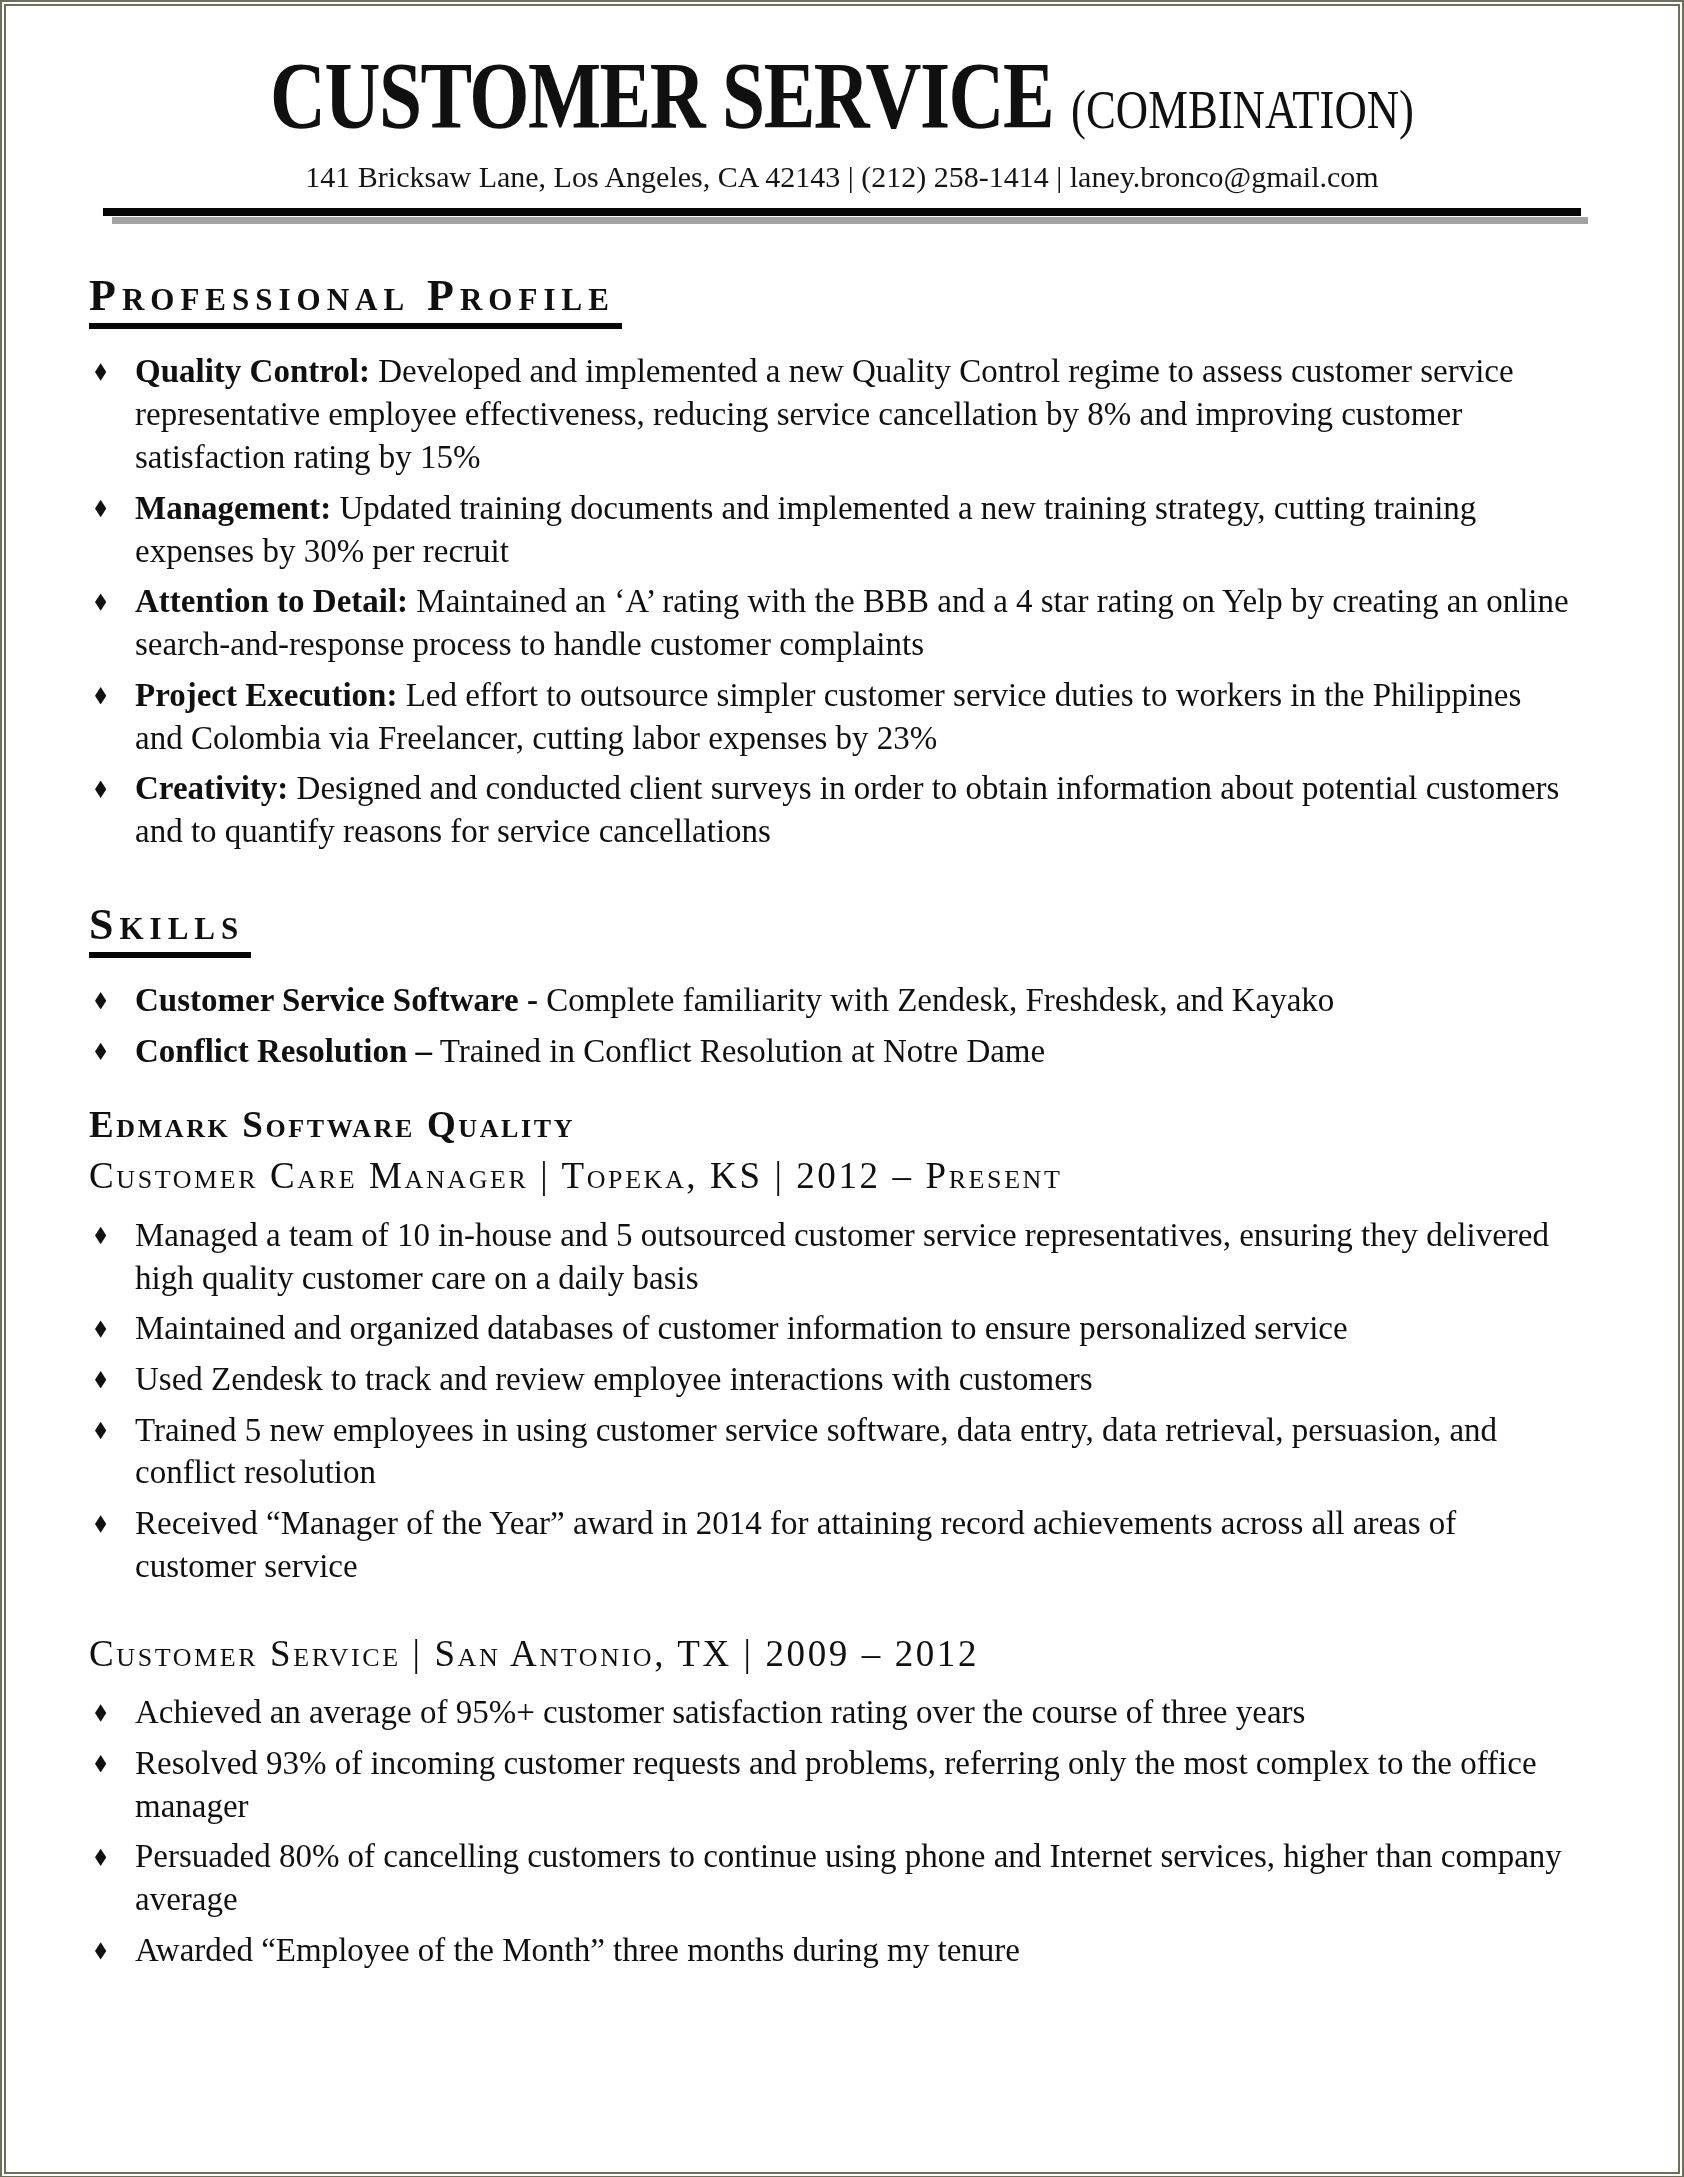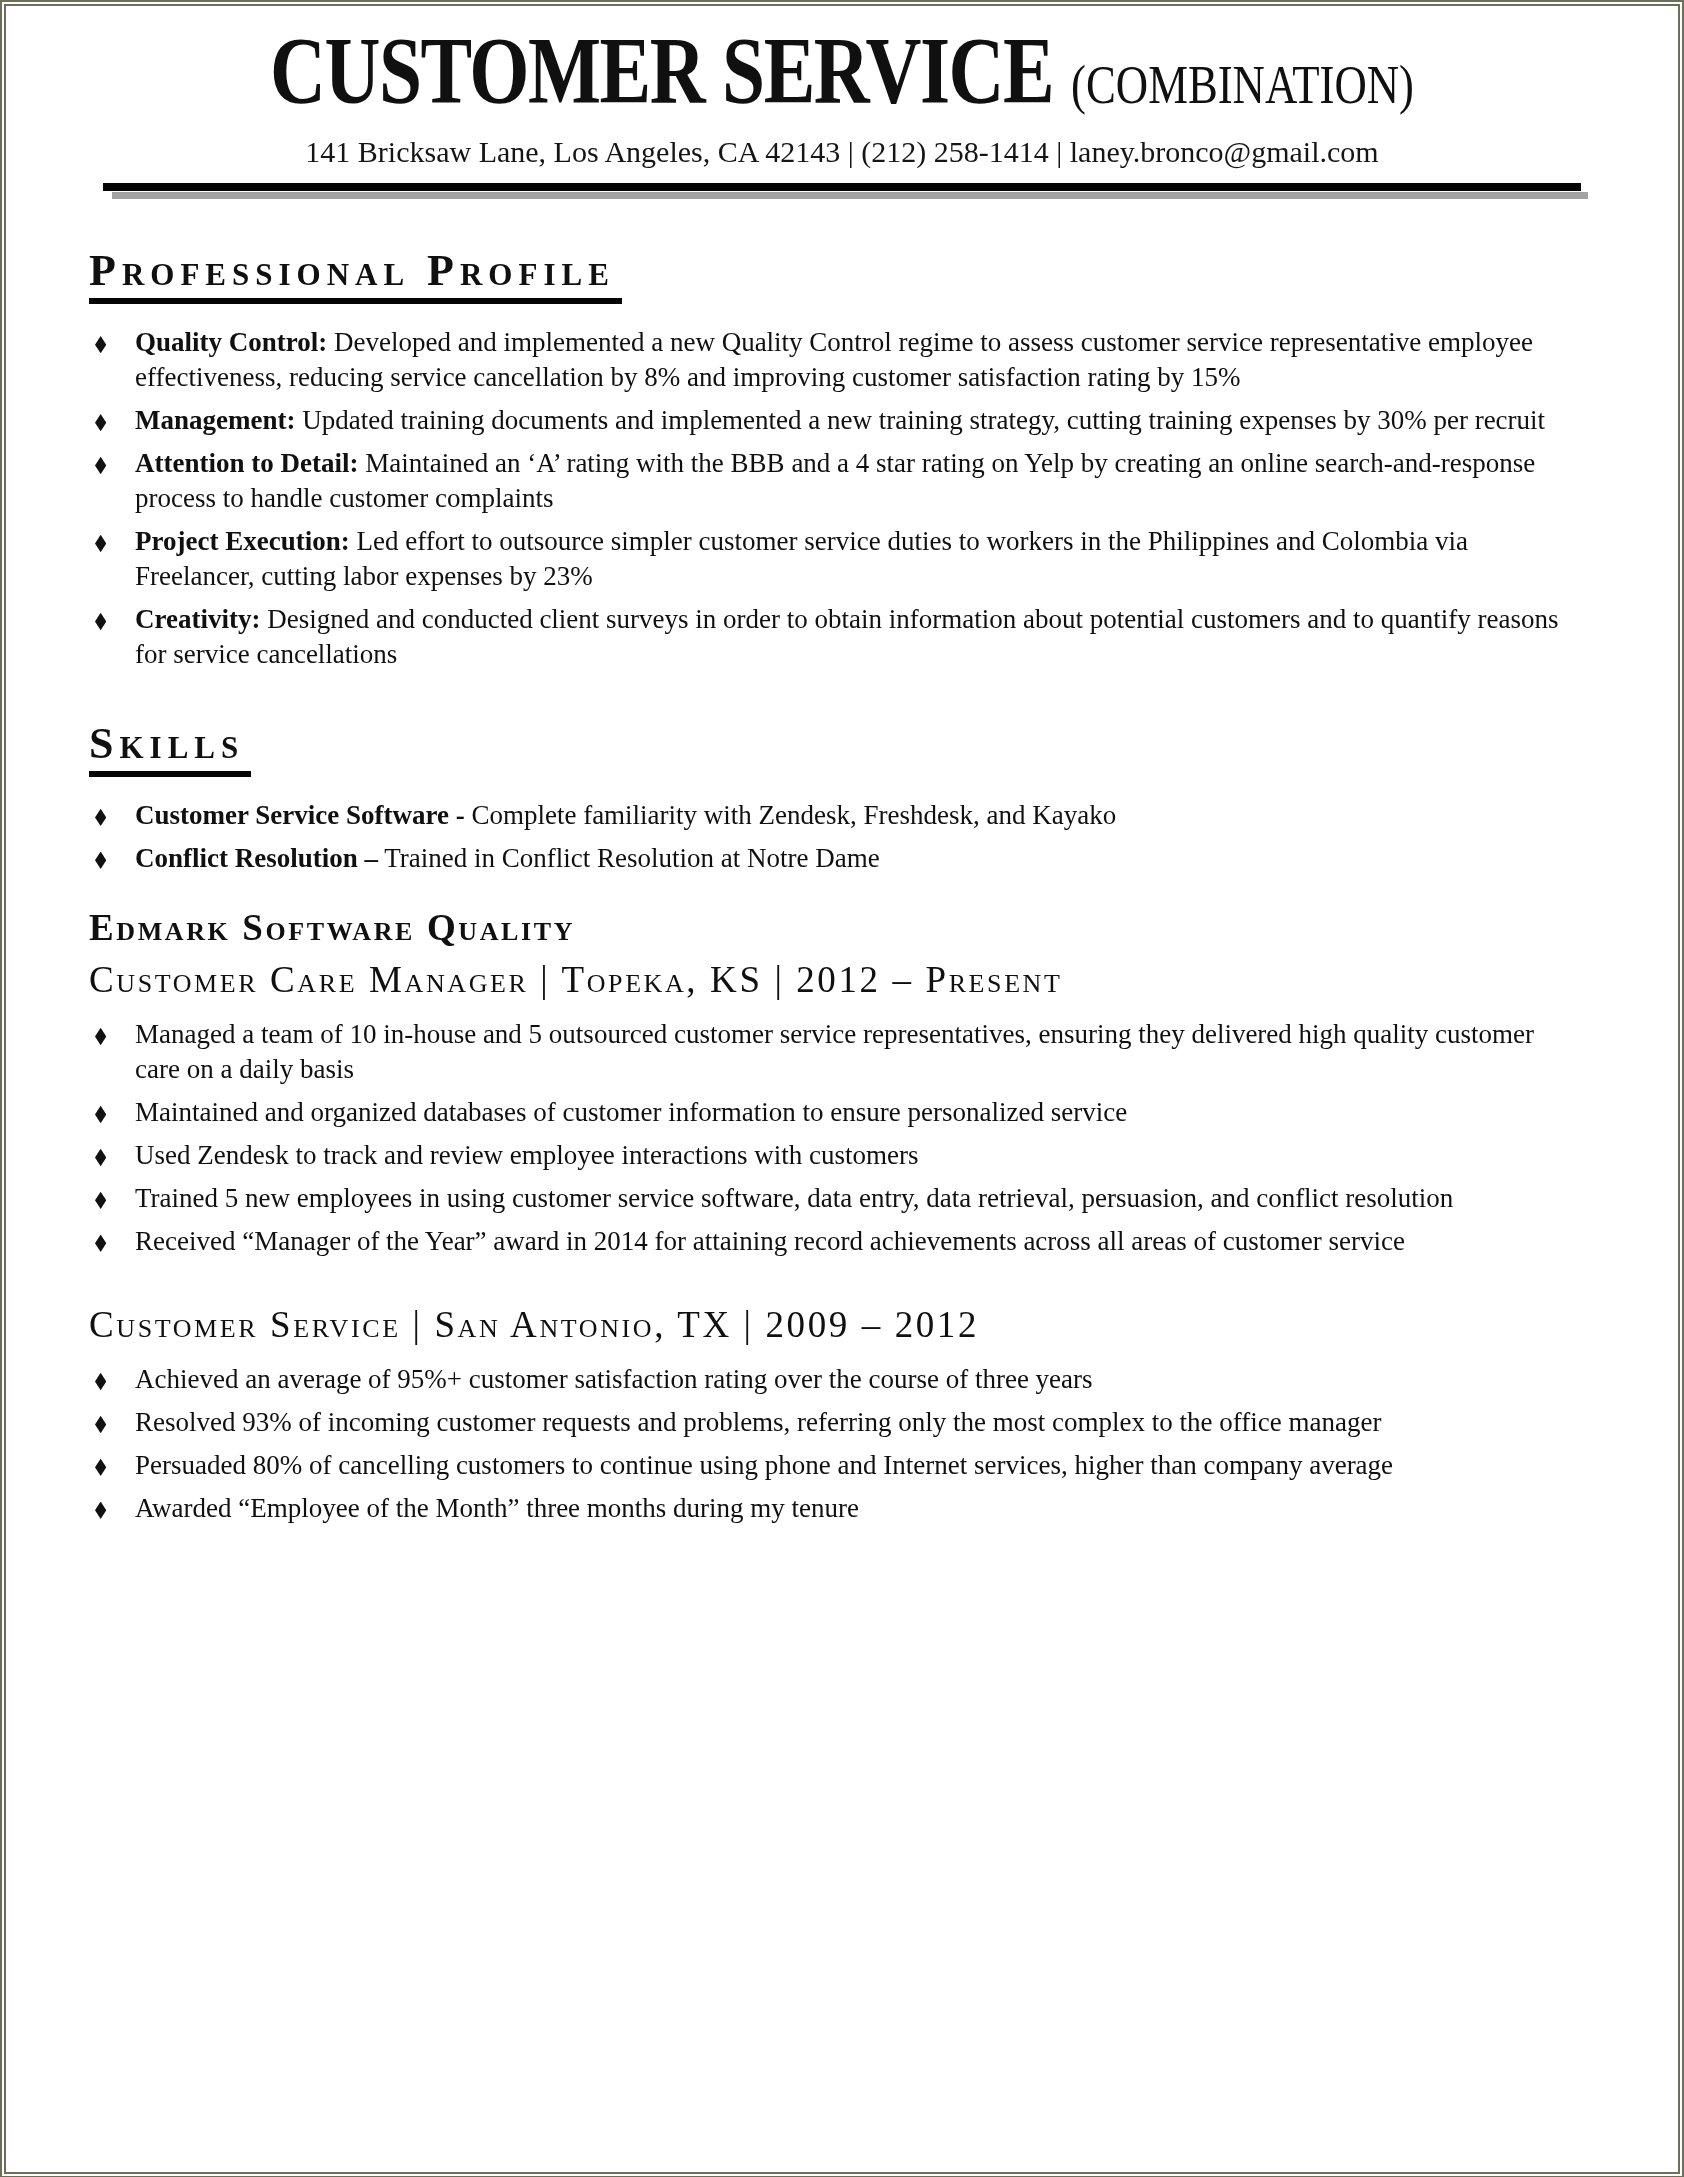--- a/index.html
+++ b/index.html
@@ -8,21 +8,21 @@
     width: 1684px;
     height: 2178px;
     box-sizing: border-box;
     background: #ffffff;
     border: 6px double #6e6e5c;
     overflow: hidden;
     font-family: "Liberation Serif", serif;
     color: #101010;
   }
   
-  .header { text-align: center; padding-top: 20px; }
+  .header { text-align: center; padding-top: 45px; }
   .title-line {
     white-space: nowrap;
     font-weight: bold;
     font-size: 90px;
     line-height: 1.0;
     letter-spacing: -1.7px;
     transform: scale(0.86, 1.06);
     transform-origin: 50% 50%;
   }
   .title-suffix {
@@ -51,21 +51,21 @@
     letter-spacing: 6px;
     padding-bottom: 3.5px;
     padding-right: 7px;
     border-bottom: 6px solid #050505;
   }
 
   ul.bullets { list-style: none; margin: 0; padding: 0; }
   li.bullet {
     position: relative;
     padding-left: 46px;
-    font-size: 27px;
+    font-size: 33px;
     line-height: 1.3;
     margin: 7.8px 0;
   }
   li.bullet::before {
     content: "";
     position: absolute;
     left: 6px;
     top: 0.40em;
     width: 11.3px;
     height: 17.4px;

